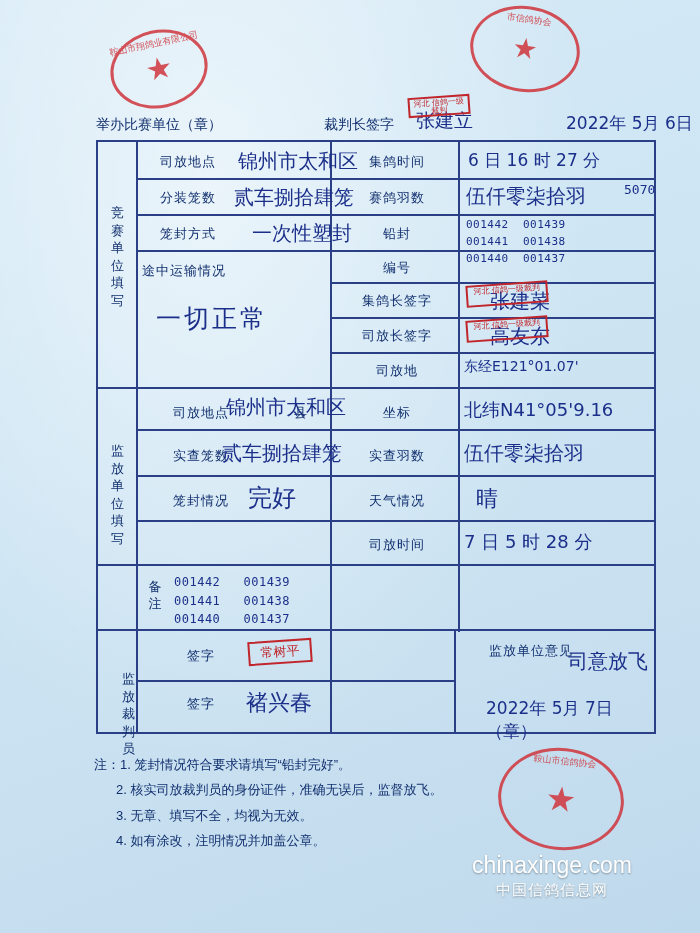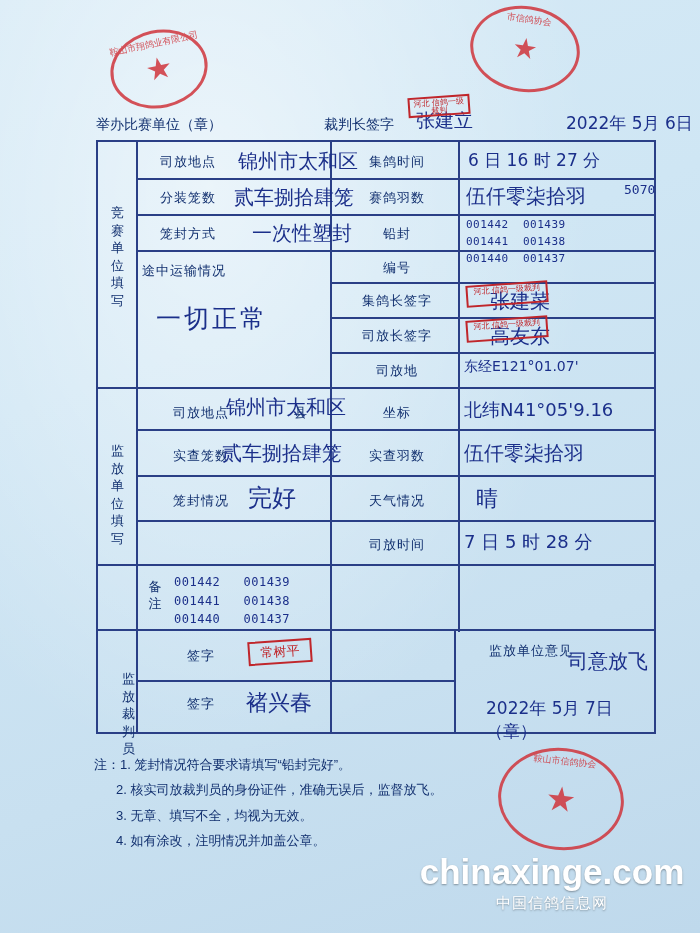--- a/index.html
+++ b/index.html
@@ -99,21 +99,21 @@
     position:absolute;left:86px;top:752px;width:420px;
     font-size:13px;color:#12306f;line-height:1.95;
   }
   #notes div{white-space:nowrap;}
 
   
   #wm{
     position:absolute;left:416px;top:852px;width:272px;text-align:center;
   }
   #wm .big{
-    font-size:35px;font-weight:bold;color:#ffffff;
+    font-size:23px;font-weight:normal;color:#ffffff;
     text-shadow:0 1px 2px rgba(0,0,0,.35);letter-spacing:0px;
   }
   #wm .sm{
     font-size:15px;color:#ffffff;letter-spacing:1px;margin-top:2px;
     text-shadow:0 1px 2px rgba(0,0,0,.35);
   }
 </style>
 </head>
 <body>
 

